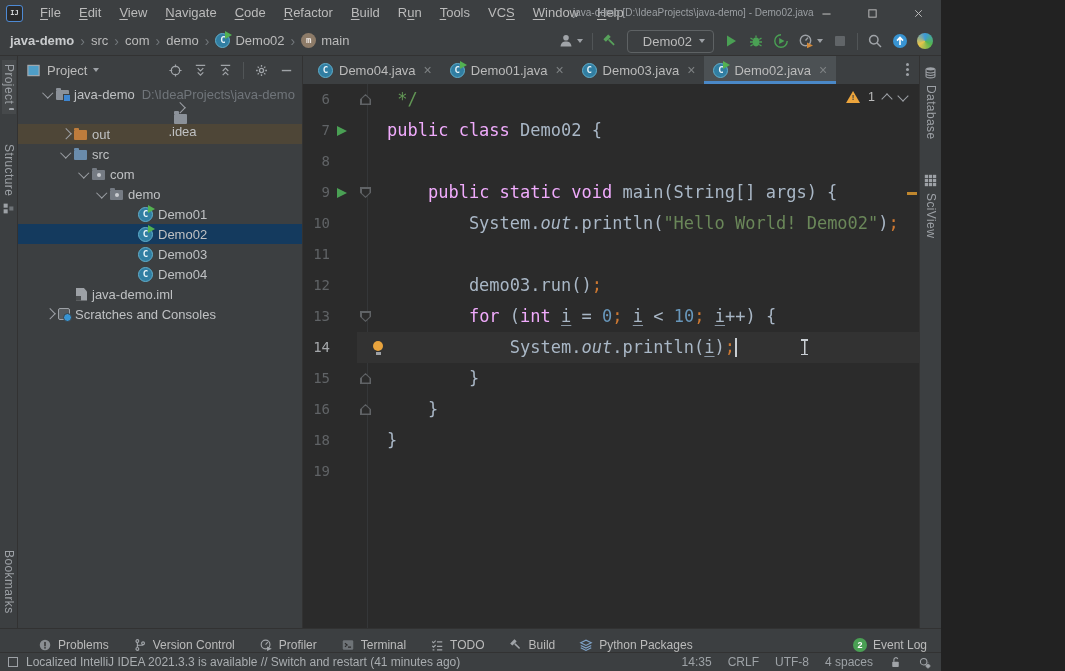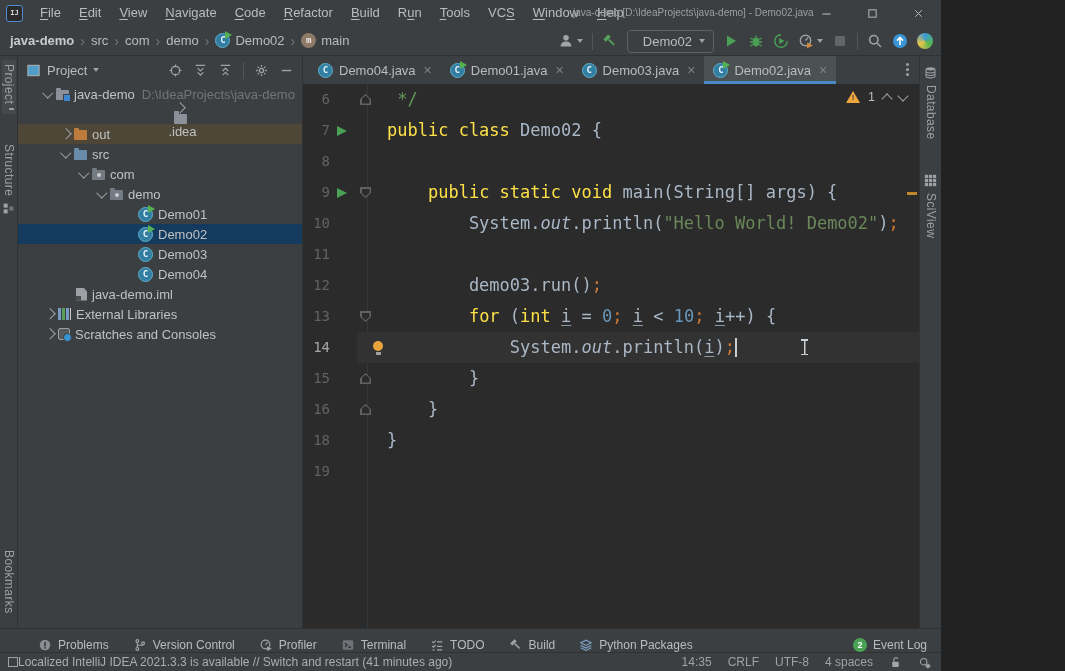--- a/index.html
+++ b/index.html
@@ -89,21 +89,21 @@
   .vdots::before{content:"";position:absolute;left:7px;top:7px;width:3px;height:3px;border-radius:50%;background:#9da1a6;
                  box-shadow:0 5px 0 #9da1a6,0 10px 0 #9da1a6;}
   #editorbody{position:absolute;top:28px;left:0;right:0;bottom:0;background:#2b2b2b;overflow:hidden;}
   .gutline{position:absolute;left:64px;top:0;bottom:0;width:1px;background:#353739;}
   #codelines{position:absolute;left:0;right:0;top:0;}
   .cl{position:relative;height:31px;}
   .cl.current::before{content:"";position:absolute;left:54px;right:0;top:0;bottom:0;background:#323232;}
   .ln{position:absolute;left:0;top:0;width:27px;text-align:right;font:14px/31px "DejaVu Sans Mono",monospace;color:#606366;z-index:2;}
   .cl.current .ln{color:#a4a7aa;}
   .code{position:relative;display:block;margin-left:84px;font:17px/31px "DejaVu Sans Mono",monospace;white-space:pre;z-index:1;}
-  .tk-def{color:#a9b7c6;}.tk-kw{color:#fde047;}.tk-str{color:#6a8759;}.tk-num{color:#6897bb;}
+  .tk-def{color:#a9b7c6;}.tk-kw{color:#f0abfc;}.tk-str{color:#6a8759;}.tk-num{color:#6897bb;}
   .tk-cmt{color:#629755;}.tk-semi{color:#cc7832;}
   .tk-fld{color:#a9b7c6;font-style:italic;}
   .tk-var{color:#a9b7c6;text-decoration:underline;text-decoration-color:#8a97a5;text-underline-offset:3px;}
   .caret{display:inline-block;width:2px;height:19px;background:#c8cdd2;vertical-align:-4px;}
   .g{position:absolute;top:0;height:31px;display:flex;align-items:center;z-index:3;}
   .g-run{left:34px;}
   .g-run i{width:0;height:0;border-left:10px solid #4aa054;border-top:5.5px solid transparent;border-bottom:5.5px solid transparent;display:block;}
   .g-fold{left:57px;}
   .g-fold i{position:relative;width:11px;height:11px;background:#606366;display:block;}
   .g-fold.down i{clip-path:polygon(0 0,100% 0,100% 52%,50% 100%,0 52%);}
@@ -129,21 +129,21 @@
   #bottombar{position:absolute;left:0;right:0;bottom:19px;height:24px;background:#3c3f41;border-top:1px solid #323232;
              display:flex;align-items:flex-end;box-sizing:border-box;font-size:12px;}
   #bbleft{display:flex;align-items:center;gap:24px;margin-left:38px;}
   #bbright{margin-left:auto;margin-right:14px;display:flex;align-items:center;gap:20px;}
   .bitem{display:flex;align-items:center;gap:6px;color:#bbbbbb;}
   .bitem svg{width:14px;height:14px;display:block;}
   .ic-eventlog{width:14px;height:14px;border-radius:50%;background:#4aa054;display:inline-flex;align-items:center;justify-content:center;}
   .ic-eventlog i{font:bold 9px "Liberation Sans",sans-serif;font-style:normal;color:#fff;line-height:1;}
   #statusbar{position:absolute;left:0;right:0;bottom:0;height:19px;background:#3c3f41;border-top:1px solid #323232;
              display:flex;align-items:center;box-sizing:border-box;font-size:12px;color:#a9adb0;}
-  #sbleft{display:flex;align-items:center;margin-left:8px;}
+  #sbleft{display:flex;align-items:center;gap:8px;margin-left:8px;}
   .ic-statuswin{width:10px;height:10px;border:1.2px solid #9da1a6;box-sizing:border-box;}
   #sbright{margin-left:auto;margin-right:10px;display:flex;align-items:center;gap:16px;color:#9da2a6;}
   #sbright svg{width:13px;height:13px;display:block;}
 </style>
 </head>
 <body>
 
 <div id="app">
 
   <header id="titlebar">
@@ -440,27 +440,20 @@
         </div>
         <div class="trow" style="padding-left: 42px;">
           <span class="chvslot"></span>
           <span class="ic ic-iml"></span>
           <span class="tlabel">java-demo.iml</span>
         </div>
         <div class="trow" style="padding-left: 24px;">
           <span class="chvslot">
             <span class="tchv closed"></span>
           </span>
-          <span class="ic ic-extlib"></span>
-          <span class="tlabel">External Libraries</span>
-        </div>
-        <div class="trow" style="padding-left: 24px;">
-          <span class="chvslot">
-            <span class="tchv closed"></span>
-          </span>
           <span class="ic ic-scratch"></span>
           <span class="tlabel">Scratches and Consoles</span>
         </div>
       </div>
   </section>
 
   <section id="editor">
     <div id="tabbar">
         <div class="tab">
           <span class="ic ic-class">

